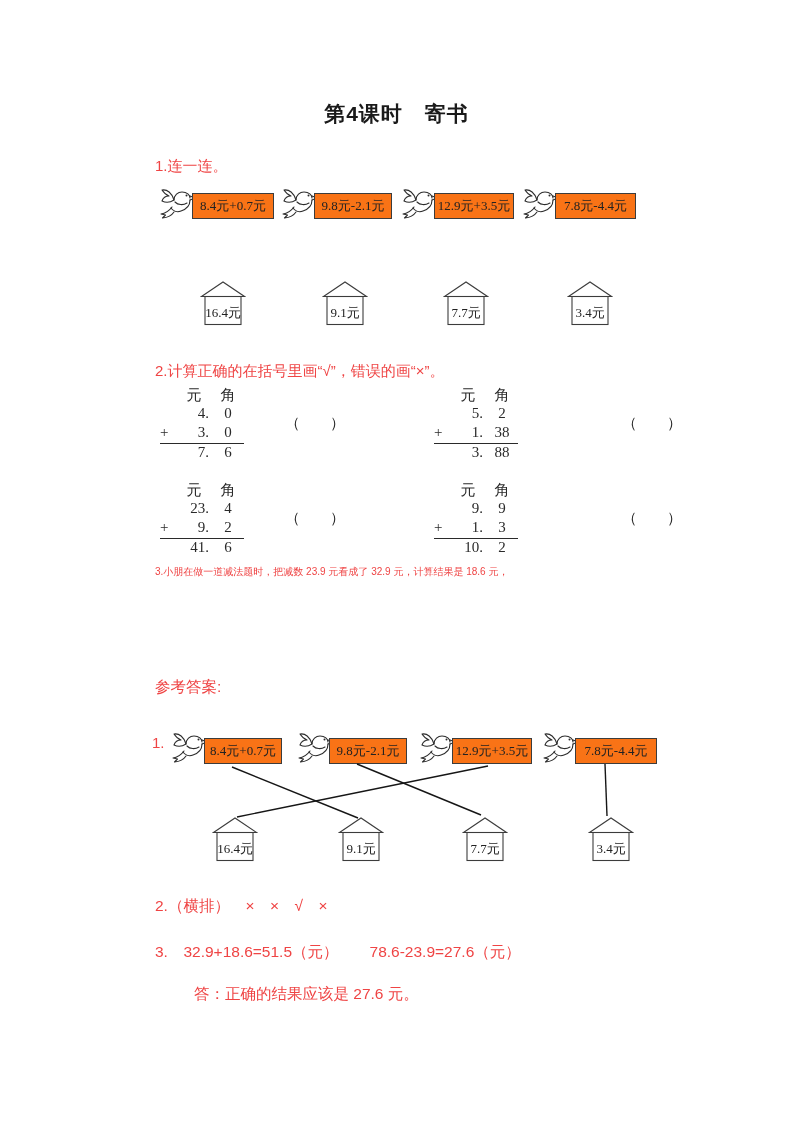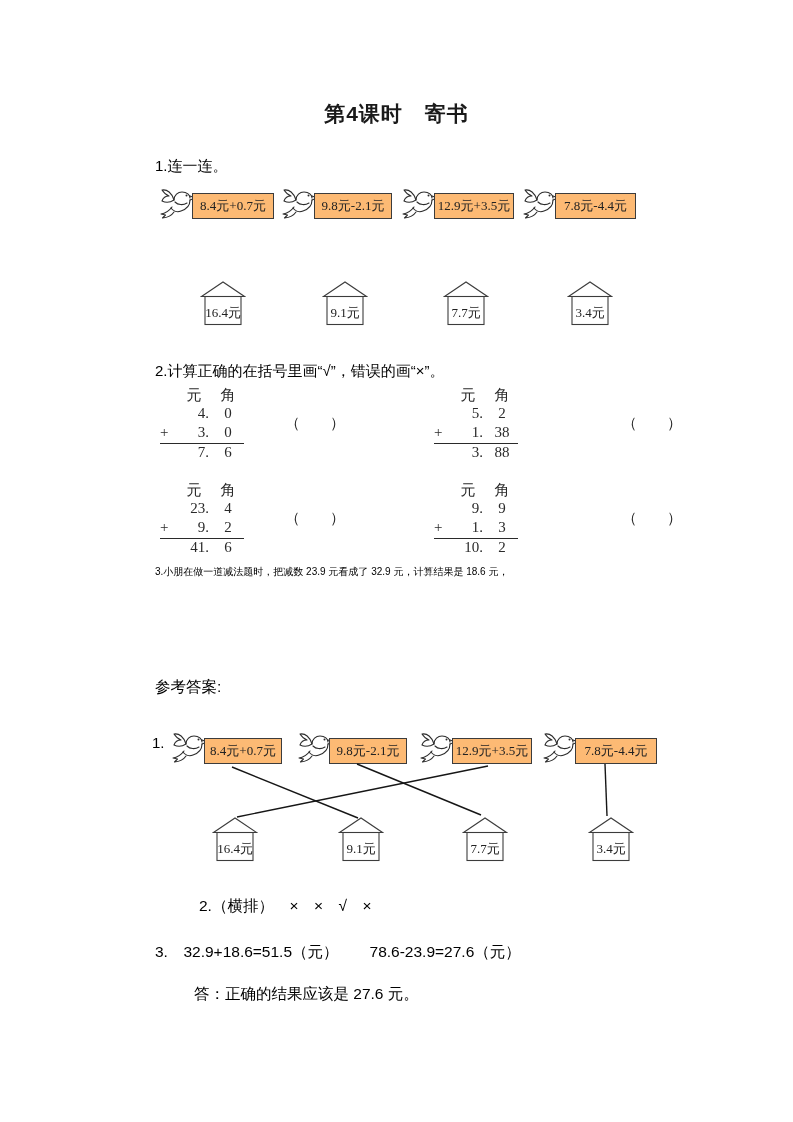--- a/index.html
+++ b/index.html
@@ -5,35 +5,35 @@
   html,body{margin:0;padding:0;background:#ffffff;}
   .page{
     position:relative;
     width:709px;height:1122px;
     margin:0 auto;
     background:#ffffff;
     font-family:"Liberation Sans",sans-serif;
     color:#1a1a1a;
     overflow:hidden;
   }
-  .t{position:absolute;white-space:pre;font-size:15px;color:#000000;}
+  .t{position:absolute;white-space:pre;font-size:15px;color:#ef4444;}
   .title{
     position:absolute;left:0;top:100px;width:100%;
     text-align:center;font-size:21px;font-weight:bold;
     letter-spacing:1px;white-space:pre;
   }
   
   .diagram{position:absolute;}
   .bird{position:absolute;width:36px;height:36px;}
   .card{
     position:absolute;height:24px;
     border:1px solid #3c3c3c;
     font-family:"Liberation Serif","DejaVu Serif",serif;
     font-size:13px;line-height:24px;text-align:center;
-    white-space:nowrap;color:#222;background:#fdba74;
+    white-space:nowrap;color:#222;background:#f97316;
   }
   .house{position:absolute;width:46px;height:48px;}
   .house text{
     font-family:"Liberation Serif","DejaVu Serif",serif;
     font-size:13px;fill:#222;
   }
   .lines{position:absolute;left:0;top:0;pointer-events:none;}
   .lines line{stroke:#161616;stroke-width:1.4;}
   
   .vprob{
@@ -259,17 +259,17 @@
     </svg>
 
     <svg class="lines" width="600" height="150">
       <line x1="80" y1="40" x2="206" y2="91"></line>
       <line x1="205" y1="37" x2="329" y2="88"></line>
       <line x1="336" y1="39" x2="85" y2="90"></line>
       <line x1="453" y1="37" x2="455" y2="89"></line>
     </svg>
   </div>
 
-  <div class="t" style="left:113px;top:896px;font-size:15.5px;margin-left:44px;">2.（横排）　×　×　√　×</div>
+  <div class="t" style="left:113px;top:896px;font-size:15.5px;">2.（横排）　×　×　√　×</div>
   <div class="t" style="left:113px;top:942px;font-size:15.5px;">3.　32.9+18.6=51.5（元）　　78.6-23.9=27.6（元）</div>
   <div class="t" style="left:152px;top:984px;font-size:15.5px;text-align:center;">答：正确的结果应该是 27.6 元。</div>
 
 </div>
 
 </body></html>

